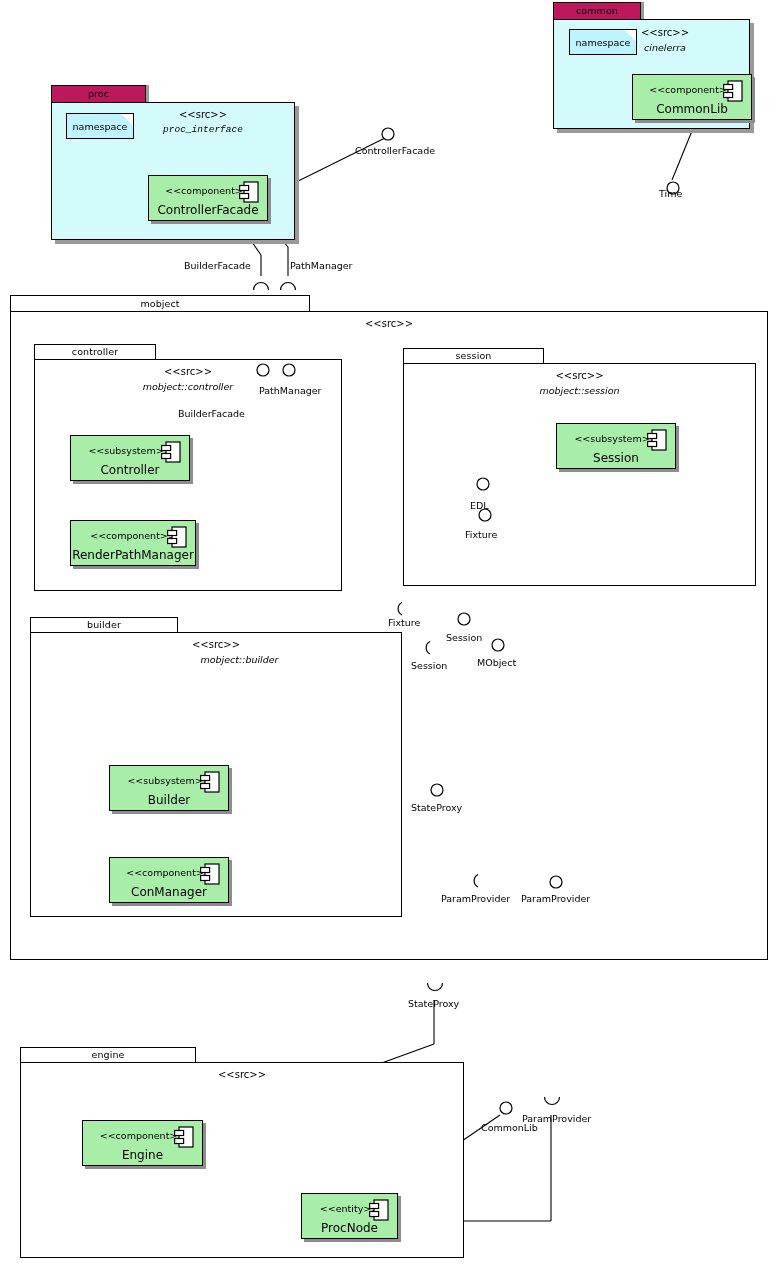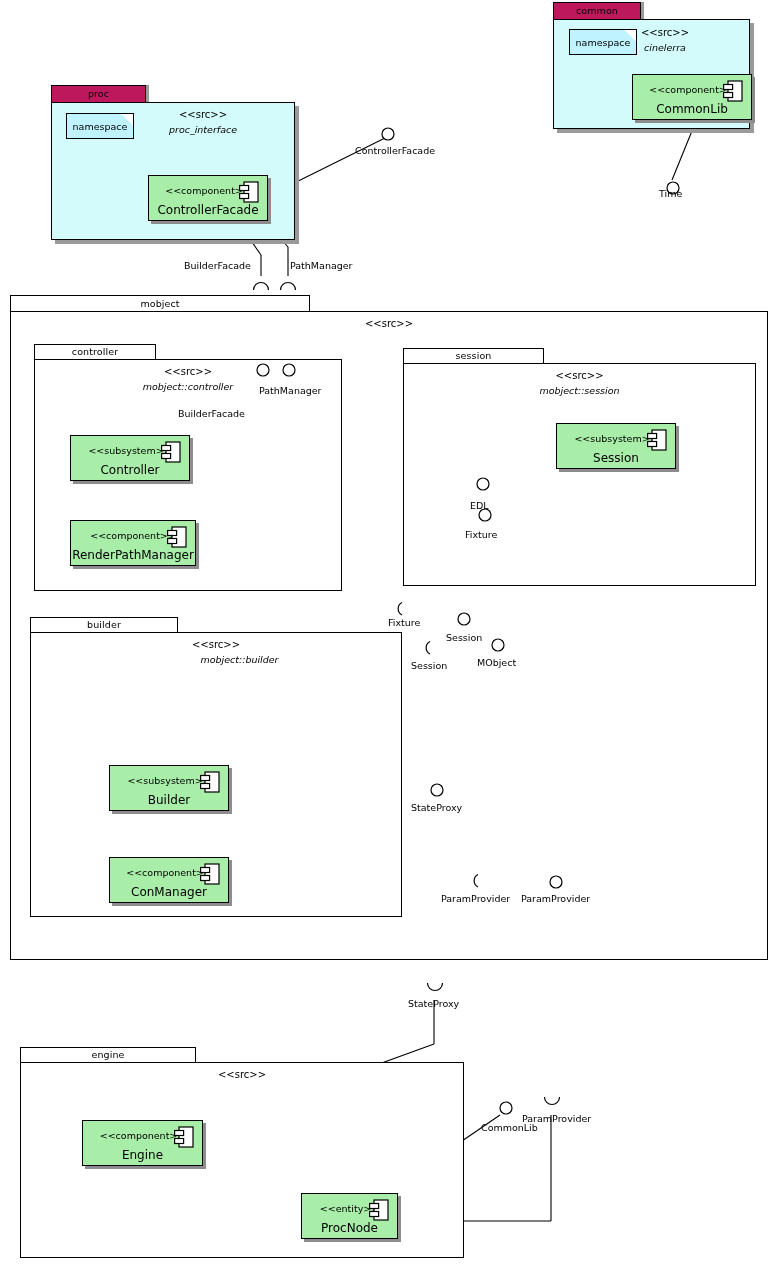--- a/index.html
+++ b/index.html
@@ -132,21 +132,21 @@
       <span>proc</span>
     </div>
     <div class="body" style="top:17px;width:244px;height:138px;"></div>
     <div class="note" style="left:15px;top:28px;width:68px;height:26px;">
       <span>namespace</span>
       <span class="foldline"></span>
     </div>
     <div class="stereo" style="left:92px;top:24px;width:120px;">
       <span>&lt;&lt;src&gt;&gt;</span>
     </div>
-    <div class="pkgname" style="left:92px;top:39px;width:120px;">
+    <div class="pkgname" style="left:92px;top:39px;width:120px;font-family:Liberation Mono, monospace;">
       <span>proc_interface</span>
     </div>
 
     <div class="comp" style="left:97px;top:90px;width:120px;height:46px;">
       <div class="st">&lt;&lt;component&gt;&gt;</div>
       <div class="nm">ControllerFacade</div>
       <svg class="glyph" viewBox="0 0 20 22">
         <rect x="5" y="1" width="14" height="20" fill="#fff" stroke="#000" stroke-width="1.2"></rect>
         <rect x="0.6" y="4.5" width="9" height="5" fill="#fff" stroke="#000" stroke-width="1.2"></rect>
         <rect x="0.6" y="12.5" width="9" height="5" fill="#fff" stroke="#000" stroke-width="1.2"></rect>

